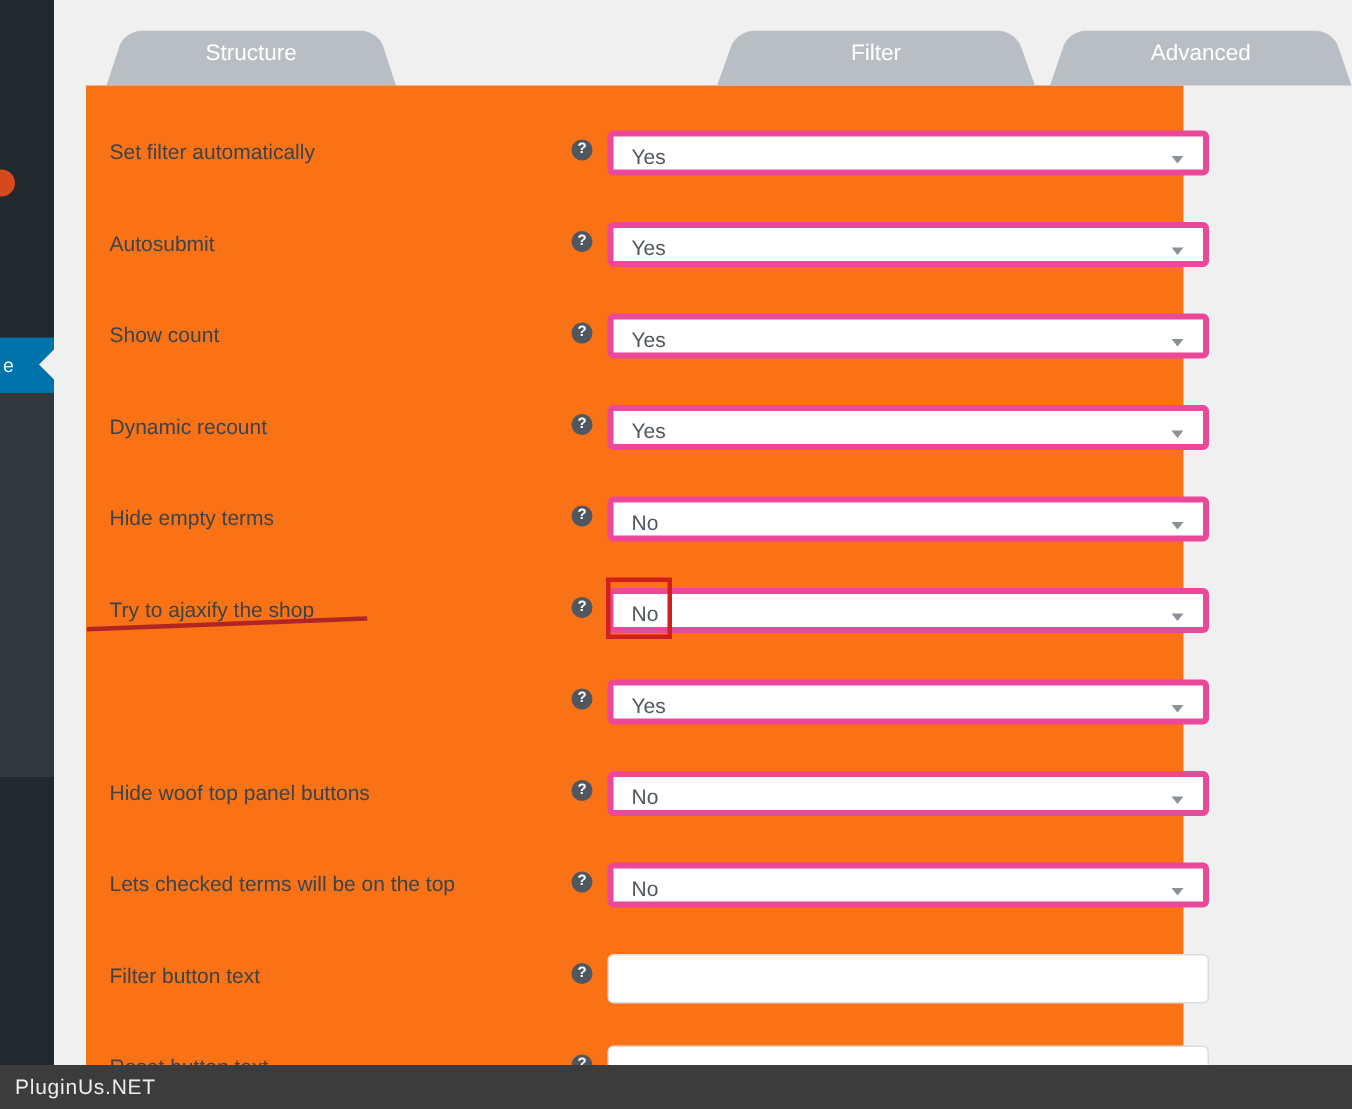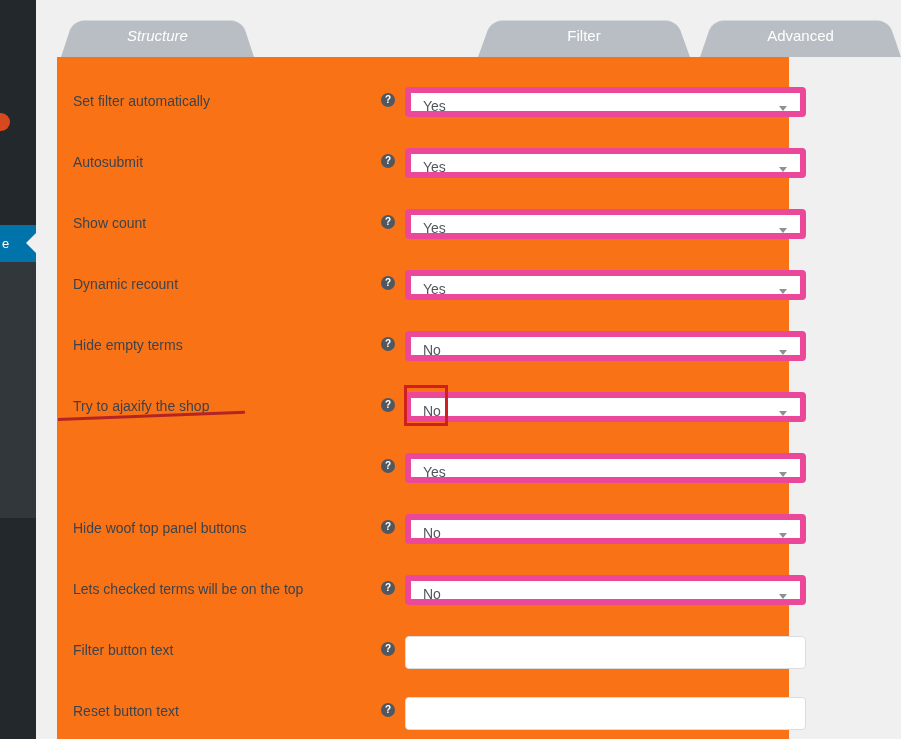--- a/index.html
+++ b/index.html
@@ -30,21 +30,21 @@
   .tab.active .tab-label { color:#646a70; line-height:46px; }
 
   
   .panel { position:absolute; left:57px; top:57px; width:732px; height:682px; background:#f97316; z-index:2;text-decoration:underline; }
 
   .row { position:absolute; left:0; width:100%; height:44px; }
   .row-label { position:absolute; left:16px; top:6px; font-size:14px; color:#3c434a; white-space:nowrap; }
   .help-icon { position:absolute; left:324px; top:6px; width:14px; height:14px; border-radius:50%;
     background:#50575e; color:#fff; font-size:10px; font-weight:bold; line-height:14px; text-align:center; cursor:pointer; }
   .select { position:absolute; left:348px; top:0; width:401px; height:30px;
-    background:#fff; border:6px solid #ec4899; border-radius:4px; cursor:pointer; }
+    background:#fff; border:4px solid #ec4899; border-radius:4px; cursor:pointer; }
   .select-value { position:absolute; left:12px; top:5px; font-size:14px; color:#50575e; }
   .select-arrow { position:absolute; right:13px; top:13px; width:0; height:0;
     border-left:4px solid transparent; border-right:4px solid transparent; border-top:5px solid #8b9198; }
   .text-input { position:absolute; left:348px; top:0; width:401px; height:33px;
     background:#fff; border:1px solid #dcdcde; border-radius:4px; outline:none;
     font-family:"Liberation Sans", sans-serif; font-size:14px; color:#50575e; padding:0 10px; }
 
   
   .red-box { position:absolute; left:347px; top:328px; width:44px; height:41px;
     border:3px solid #d01f1f; z-index:4; pointer-events:none; }
@@ -64,21 +64,21 @@
 
   <div class="sidebar">
     <div class="orange-dot"></div>
     <div class="submenu-bg"></div>
     <div class="current-item">
       <span class="menu-letter">e</span>
       <span class="current-arrow"></span>
     </div>
   </div>
 
-  <div class="tab" style="left:61px; width:193px;font-style:italic;">
+  <div class="tab" style="left:71px; width:193px;">
     <span class="shape"></span>
     <span class="tab-label">Structure</span>
   </div>
   <div class="tab" style="left:478px; width:212px;">
     <span class="shape"></span>
     <span class="tab-label">Filter</span>
   </div>
   <div class="tab" style="left:700px; width:201px;">
     <span class="shape"></span>
     <span class="tab-label">Advanced</span>
@@ -176,14 +176,17 @@
       <span class="row-label">Reset button text</span>
       <span class="help-icon">?</span>
       <input class="text-input" value="" style="">
     </div>
 
     <div class="red-box"></div>
     <div class="red-underline"></div>
 
   </div>
 
+  <div class="watermark">
+    <span>PluginUs.NET</span>
+  </div>
 
 </div>
 
 </body></html>

